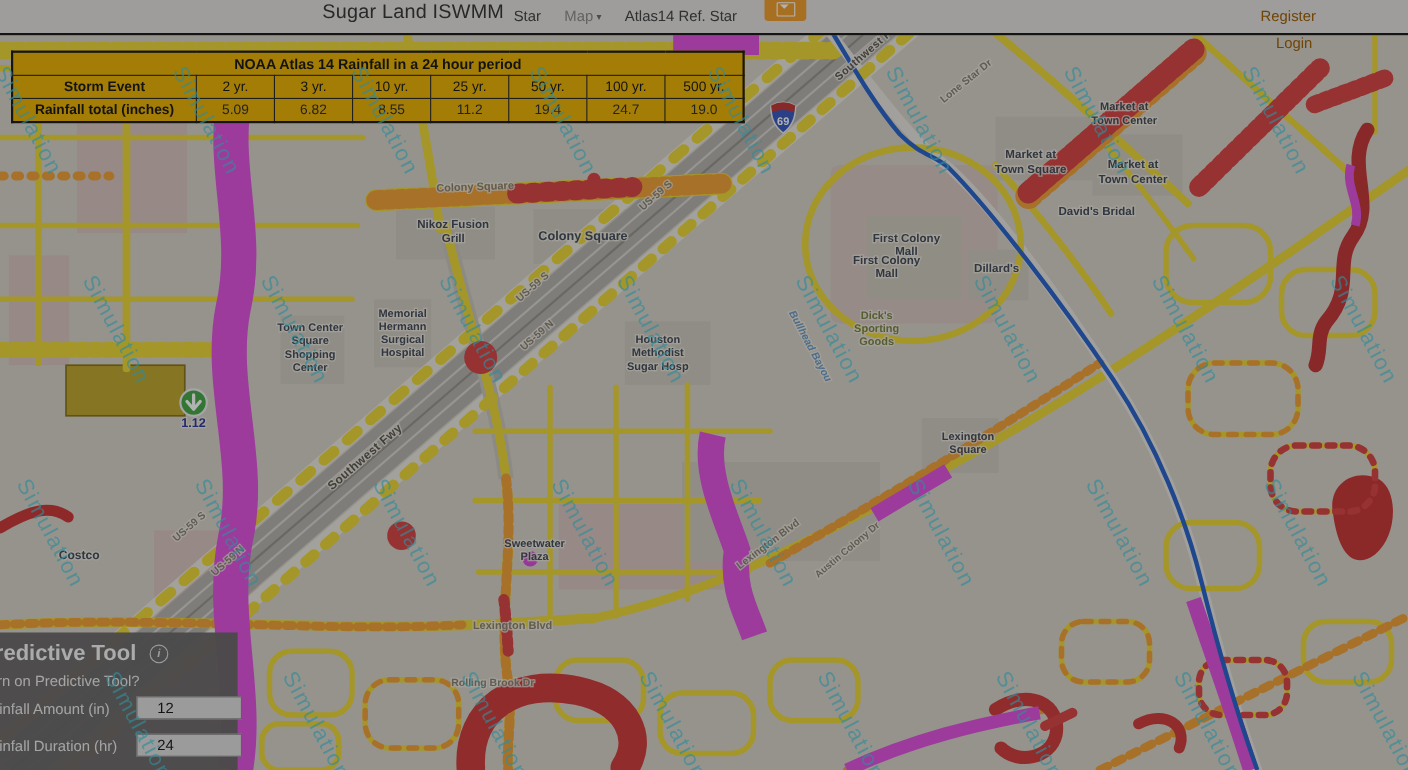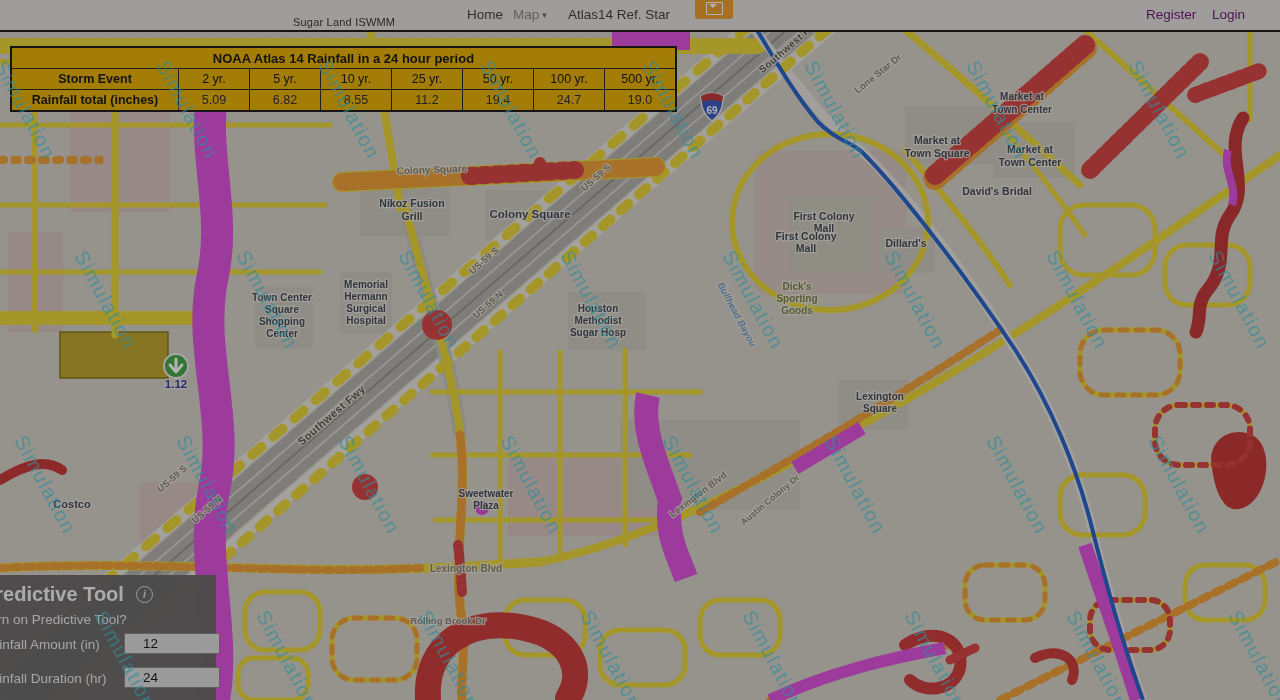--- a/index.html
+++ b/index.html
@@ -2,33 +2,33 @@
 <html><head>
 <meta charset="utf-8">
 <style>
   html,body{margin:0;padding:0;width:1280px;height:700px;overflow:hidden;background:#6b6b6b;
     font-family:"Liberation Sans",sans-serif;}
   #stage{position:relative;width:1280px;height:700px;overflow:hidden;background:#d7d3ca;}
 
   
   #topbar{position:absolute;left:0;top:0;width:1280px;height:30px;background:#e2e1df;z-index:10;
     border-bottom:2px solid #1f1f1f;}
-  #brand{position:absolute;left:293px;top:16px;font-size:11px;color:#3a3a3a;letter-spacing:.2px;}
+  #brand{position:absolute;left:293px;top:0;font-size:18px;color:#3a3a3a;letter-spacing:.2px;}
   .nav-item{position:absolute;top:7px;font-size:13.5px;color:#454545;cursor:pointer;}
   #nav-home{left:467px;}
   #nav-map{left:513px;color:#8f8d8a;}
   #nav-map .caret{font-size:9px;color:#6d6d6d;margin-left:3px;vertical-align:1px;}
   #nav-atlas{left:568px;}
   #alert-btn{position:absolute;left:695px;top:-3px;width:38px;height:22px;background:#f0a032;
     border-radius:3px;border:none;display:flex;align-items:center;justify-content:center;cursor:pointer;}
   #alert-btn .env{width:15px;height:11px;border:1.6px solid #fff;border-radius:1px;position:relative;}
   #alert-btn .env:after{content:"";position:absolute;left:2px;top:1px;border-left:4.5px solid transparent;
     border-right:4.5px solid transparent;border-top:4.5px solid #fff;}
-  .auth-link{position:absolute;top:7px;font-size:13.5px;color:#701a75;cursor:pointer;}
-  #register{left:1146px;} #login{left:1212px;}
+  .auth-link{position:absolute;top:7px;font-size:13.5px;color:#a16207;cursor:pointer;}
+  #register{left:1146px;} #login{left:1160px;margin-top:25px;}
 
   
   #map{position:absolute;left:0;top:30px;width:1280px;height:670px;z-index:1;}
   text.mlbl{paint-order:stroke;stroke:rgba(236,232,223,.75);stroke-width:2.4px;text-anchor:middle;}
   text.poi{fill:#474f5c;font-weight:600;}
   text.poi-green{fill:#7c8648;font-weight:600;}
   text.road{fill:#8a8476;font-weight:600;}
   text.fwy{fill:#5f5b52;font-weight:700;letter-spacing:.4px;}
   text.water{fill:#6f9cc4;font-style:italic;font-weight:600;}
   text.gauge{fill:#333d9e;font-weight:700;}
@@ -301,21 +301,21 @@
     </div>
 
   <table id="rain-table">
     <tbody>
         <tr>
           <td class="t-title" colspan="8">NOAA Atlas 14 Rainfall in a 24 hour period</td>
         </tr>
     <tr id="rt-head">
       <td class="t-lab">Storm Event</td>
     <td class="t-h">2 yr.</td>
-          <td class="t-h">5 yr.</td>
+          <td class="t-h">3 yr.</td>
           <td class="t-h">10 yr.</td>
           <td class="t-h">25 yr.</td>
           <td class="t-h">50 yr.</td>
           <td class="t-h">100 yr.</td>
           <td class="t-h">500 yr.</td>
         </tr>
     <tr id="rt-vals">
       <td class="t-lab">Rainfall total (inches)</td>
     <td class="t-v">5.09</td>
           <td class="t-v">6.82</td>
@@ -323,21 +323,21 @@
           <td class="t-v">11.2</td>
           <td class="t-v">19.4</td>
           <td class="t-v">24.7</td>
           <td class="t-v">19.0</td>
         </tr>
   </tbody>
     </table>
 
   <div id="topbar">
     <span id="brand">Sugar Land ISWMM</span>
-    <span id="nav-home" class="nav-item">Home</span>
+    <span id="nav-home" class="nav-item">Star</span>
     <span id="nav-map" class="nav-item"><span>Map</span><span class="caret">▾</span></span>
     <span id="nav-atlas" class="nav-item">Atlas14 Ref. Star</span>
     <button id="alert-btn">
         <span class="env"></span>
       </button>
     <span id="register" class="auth-link">Register</span>
     <span id="login" class="auth-link">Login</span>
   </div>
 
   <div id="ptool">

